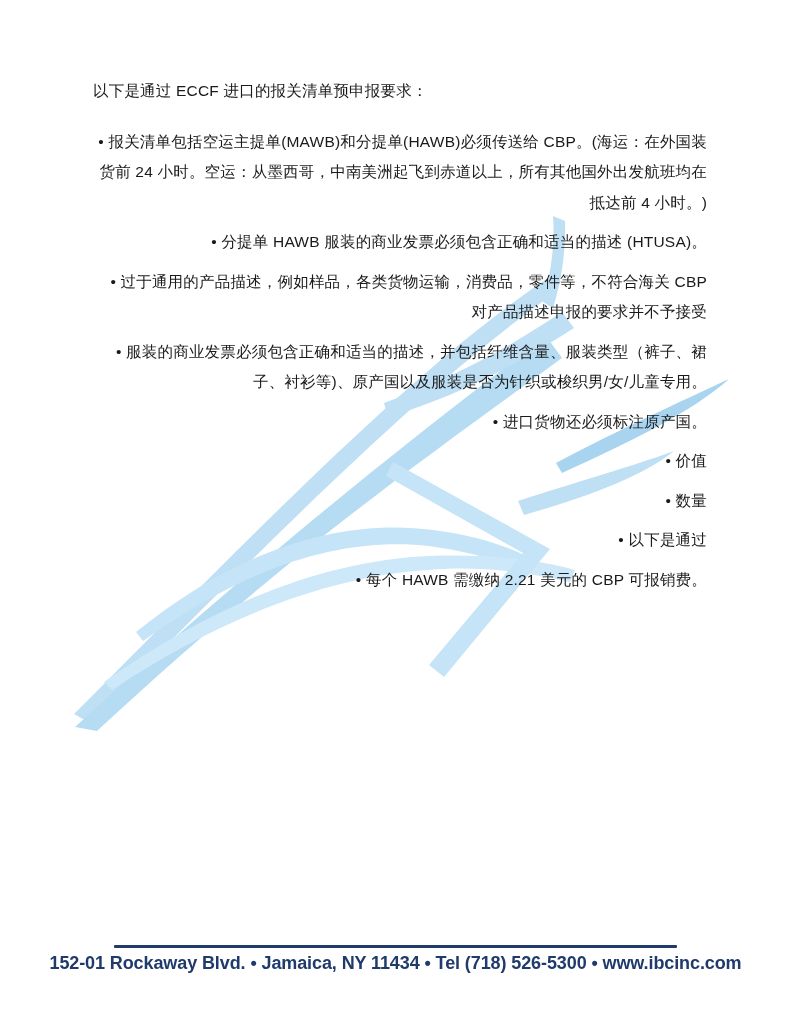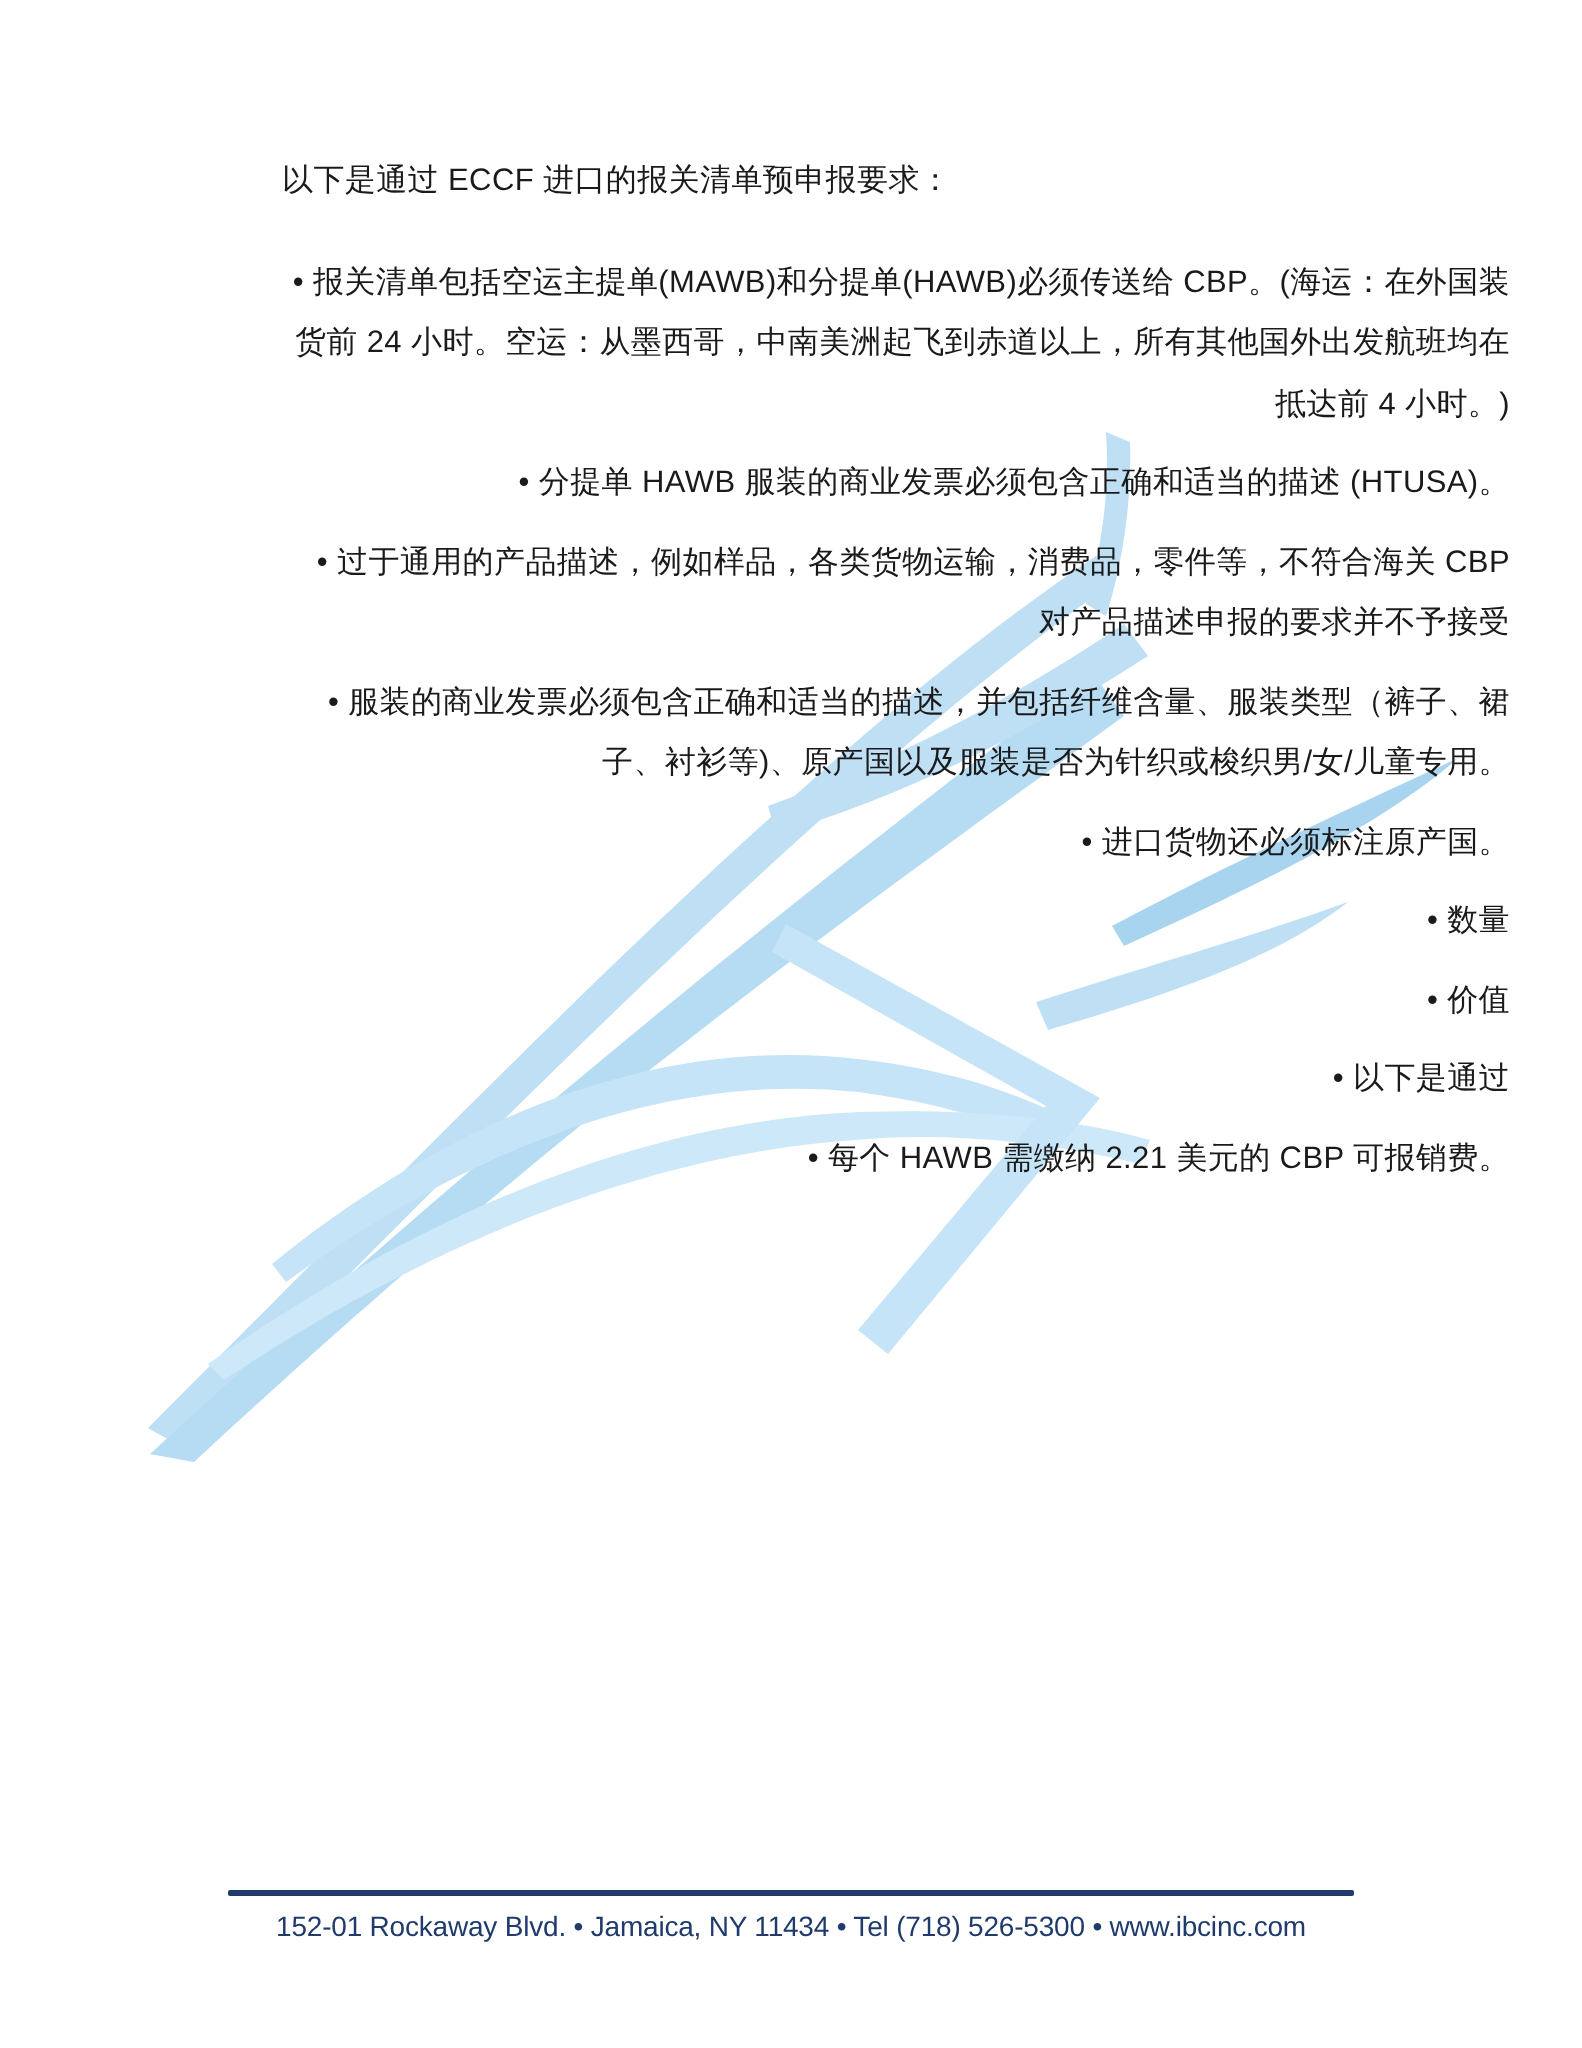--- a/index.html
+++ b/index.html
@@ -14,38 +14,37 @@
   .watermark{
     position:absolute;left:0;top:0;width:791px;height:1024px;
     z-index:0;pointer-events:none;
   }
   .content{
     position:absolute;left:93px;width:614px;top:76px;z-index:1;
     color:#1a1a1a;
     font-size:15.5px;
     line-height:30.5px;
     letter-spacing:0.2px;
-    margin-left:48px;
   }
   .intro{margin:0 0 20px 0;}
   .bullets p.bullet{margin:0 0 9px 0;text-align:right;}
   .notes{margin-top:47px;}
   .notes p.note{margin:0 0 9px 0;}
   .footer{
     position:absolute;left:0;right:0;top:945px;z-index:1;
     text-align:center;
   }
   .footer-rule{
     width:563px;height:3px;margin:0 auto;
     border-radius:1px;
   }
   .footer-text{
     margin:7px 0 0 0;
-    font-size:14px;
-    font-weight:400;
+    font-size:18px;
+    font-weight:700;
     letter-spacing:-0.1px;
     line-height:16px;
   }
 </style>
 </head>
 <body>
 
 <div class="page">
 
   <svg class="watermark" viewBox="0 0 791 1024" xmlns="http://www.w3.org/2000/svg" aria-hidden="true">
@@ -69,22 +68,22 @@
 
   <div class="content" style="color: rgb(26, 26, 26);">
     <p class="intro">以下是通过 ECCF 进口的报关清单预申报要求：</p>
 
     <div class="bullets">
         <p class="bullet">• 报关清单包括空运主提单(MAWB)和分提单(HAWB)必须传送给 CBP。(海运：在外国装货前 24 小时。空运：从墨西哥，中南美洲起飞到赤道以上，所有其他国外出发航班均在抵达前 4 小时。)</p>
         <p class="bullet">• 分提单 HAWB 服装的商业发票必须包含正确和适当的描述 (HTUSA)。</p>
         <p class="bullet">• 过于通用的产品描述，例如样品，各类货物运输，消费品，零件等，不符合海关 CBP 对产品描述申报的要求并不予接受</p>
         <p class="bullet">• 服装的商业发票必须包含正确和适当的描述，并包括纤维含量、服装类型（裤子、裙子、衬衫等)、原产国以及服装是否为针织或梭织男/女/儿童专用。</p>
         <p class="bullet">• 进口货物还必须标注原产国。</p>
+        <p class="bullet">• 价值</p>
         <p class="bullet">• 数量</p>
-        <p class="bullet">• 价值</p>
         <p class="bullet">• 以下是通过</p>
         <p class="bullet">• 每个 HAWB 需缴纳 2.21 美元的 CBP 可报销费。</p>
       </div>
 
   </div>
 
   <div class="footer">
     <div class="footer-rule" style="background: rgb(31, 58, 107);"></div>
     <p class="footer-text" style="color: rgb(31, 58, 107);">152-01 Rockaway Blvd. • Jamaica, NY 11434 • Tel (718) 526-5300 • www.ibcinc.com</p>
   </div>

